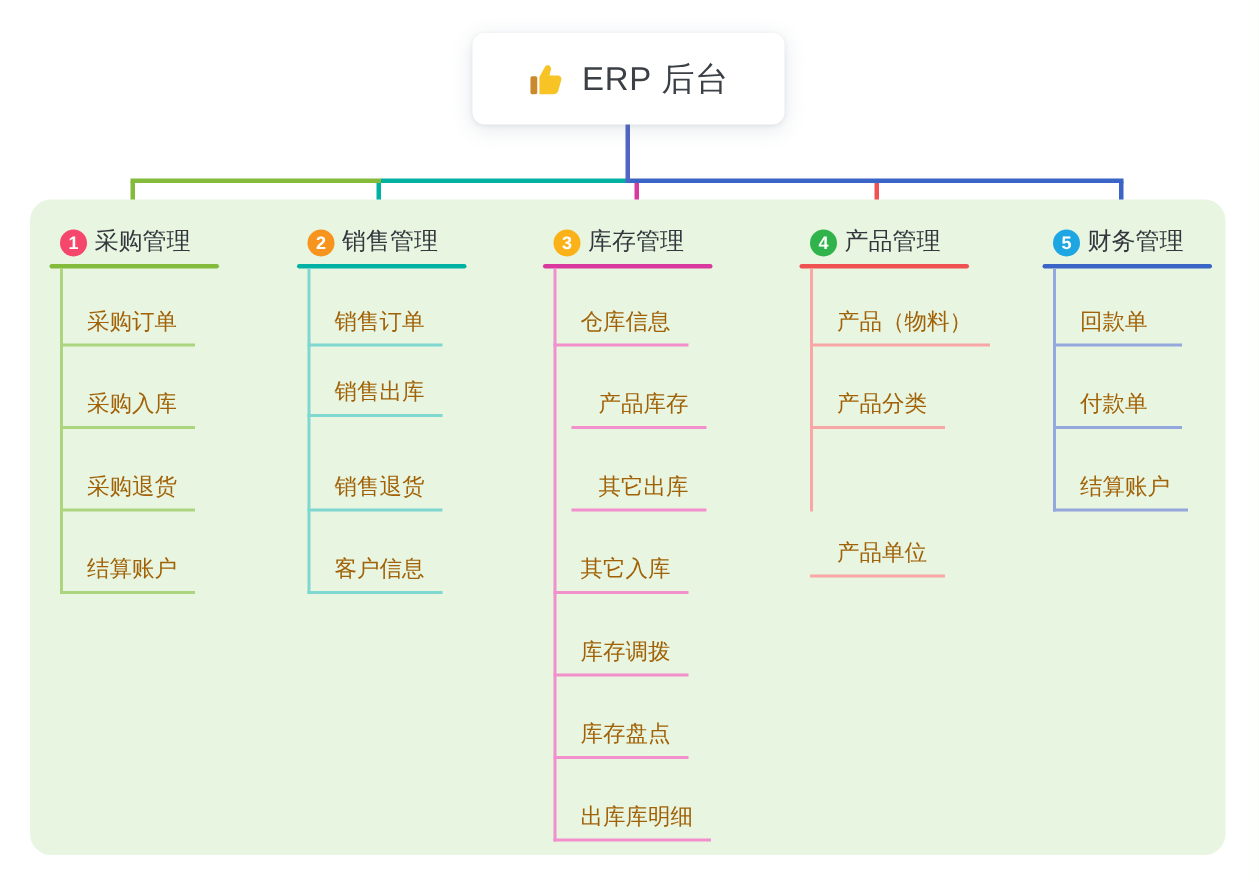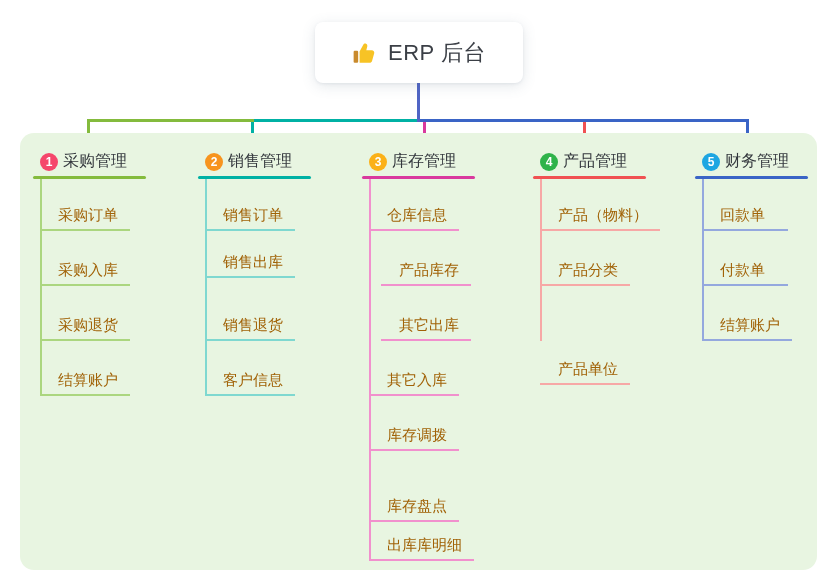--- a/index.html
+++ b/index.html
@@ -94,21 +94,21 @@
       <span class="badge" style="background: rgb(251, 177, 24);">3</span>
       <span class="branch-label">库存管理</span>
     </div>
     <div class="branch-underline" style="background: rgb(217, 57, 158);"></div>
     <div class="vline" style="height: 382px; background: rgb(241, 144, 205);"></div>
     <div class="item" style="top: 55px; border-color: rgb(241, 144, 205);"><span class="item-label">仓库信息</span></div>
     <div class="item" style="top: 110px; border-color: rgb(241, 144, 205); margin-left: 12px;"><span class="item-label">产品库存</span></div>
     <div class="item" style="top: 165px; border-color: rgb(241, 144, 205); margin-left: 12px;"><span class="item-label">其它出库</span></div>
     <div class="item" style="top: 220px; border-color: rgb(241, 144, 205); text-align: center;"><span class="item-label">其它入库</span></div>
     <div class="item" style="top: 275px; border-color: rgb(241, 144, 205);"><span class="item-label">库存调拨</span></div>
-    <div class="item" style="top: 346px; border-color: rgb(241, 144, 205); text-align: center;"><span class="item-label">库存盘点</span></div>
+    <div class="item" style="top: 330px; border-color: rgb(241, 144, 205); text-align: center;"><span class="item-label">库存盘点</span></div>
     <div class="item" style="top: 385px; border-color: rgb(241, 144, 205);"><span class="item-label">出库库明细</span></div>
   </div>
 
   <div class="branch" style="left:533px;">
     <div class="branch-header">
       <span class="badge" style="background: rgb(47, 179, 74);">4</span>
       <span class="branch-label">产品管理</span>
     </div>
     <div class="branch-underline" style="background: rgb(240, 81, 82);"></div>
     <div class="vline" style="height: 162px; background: rgb(247, 168, 166);"></div>

